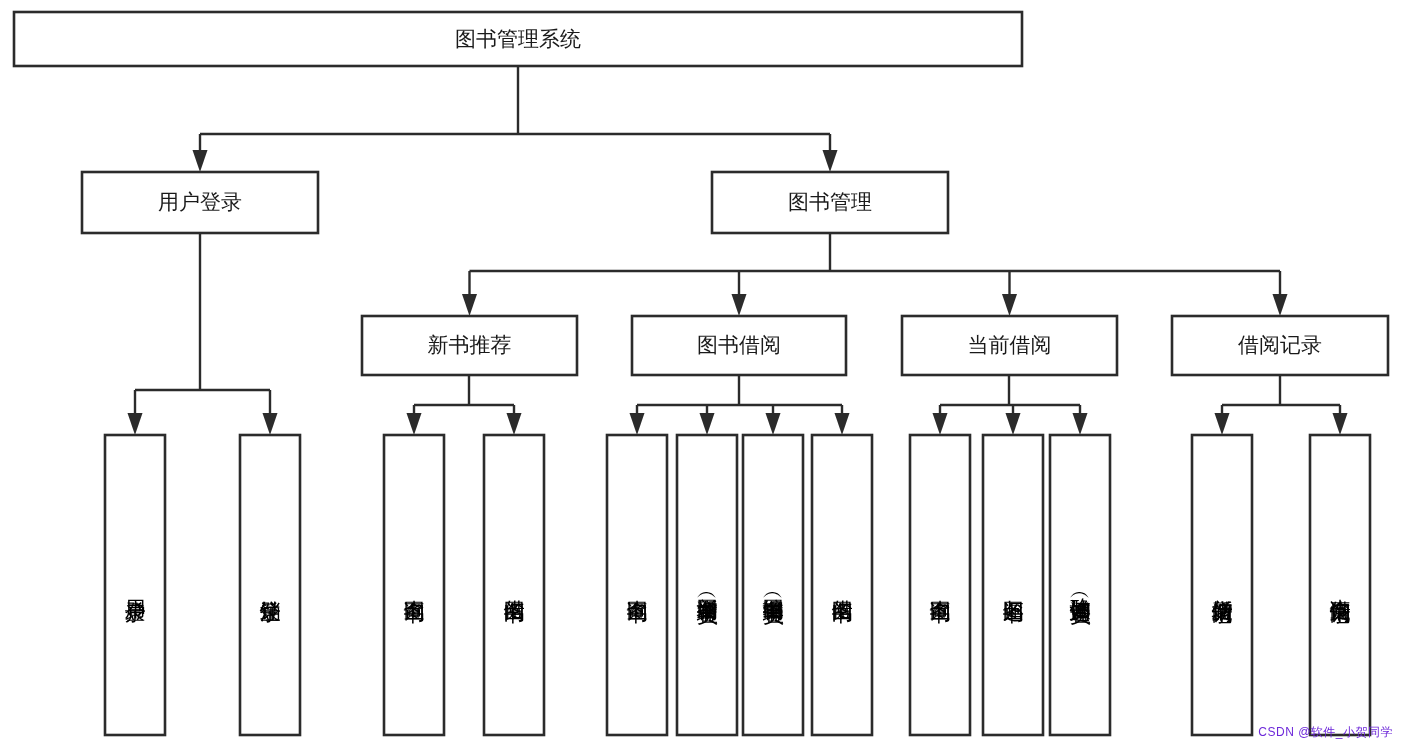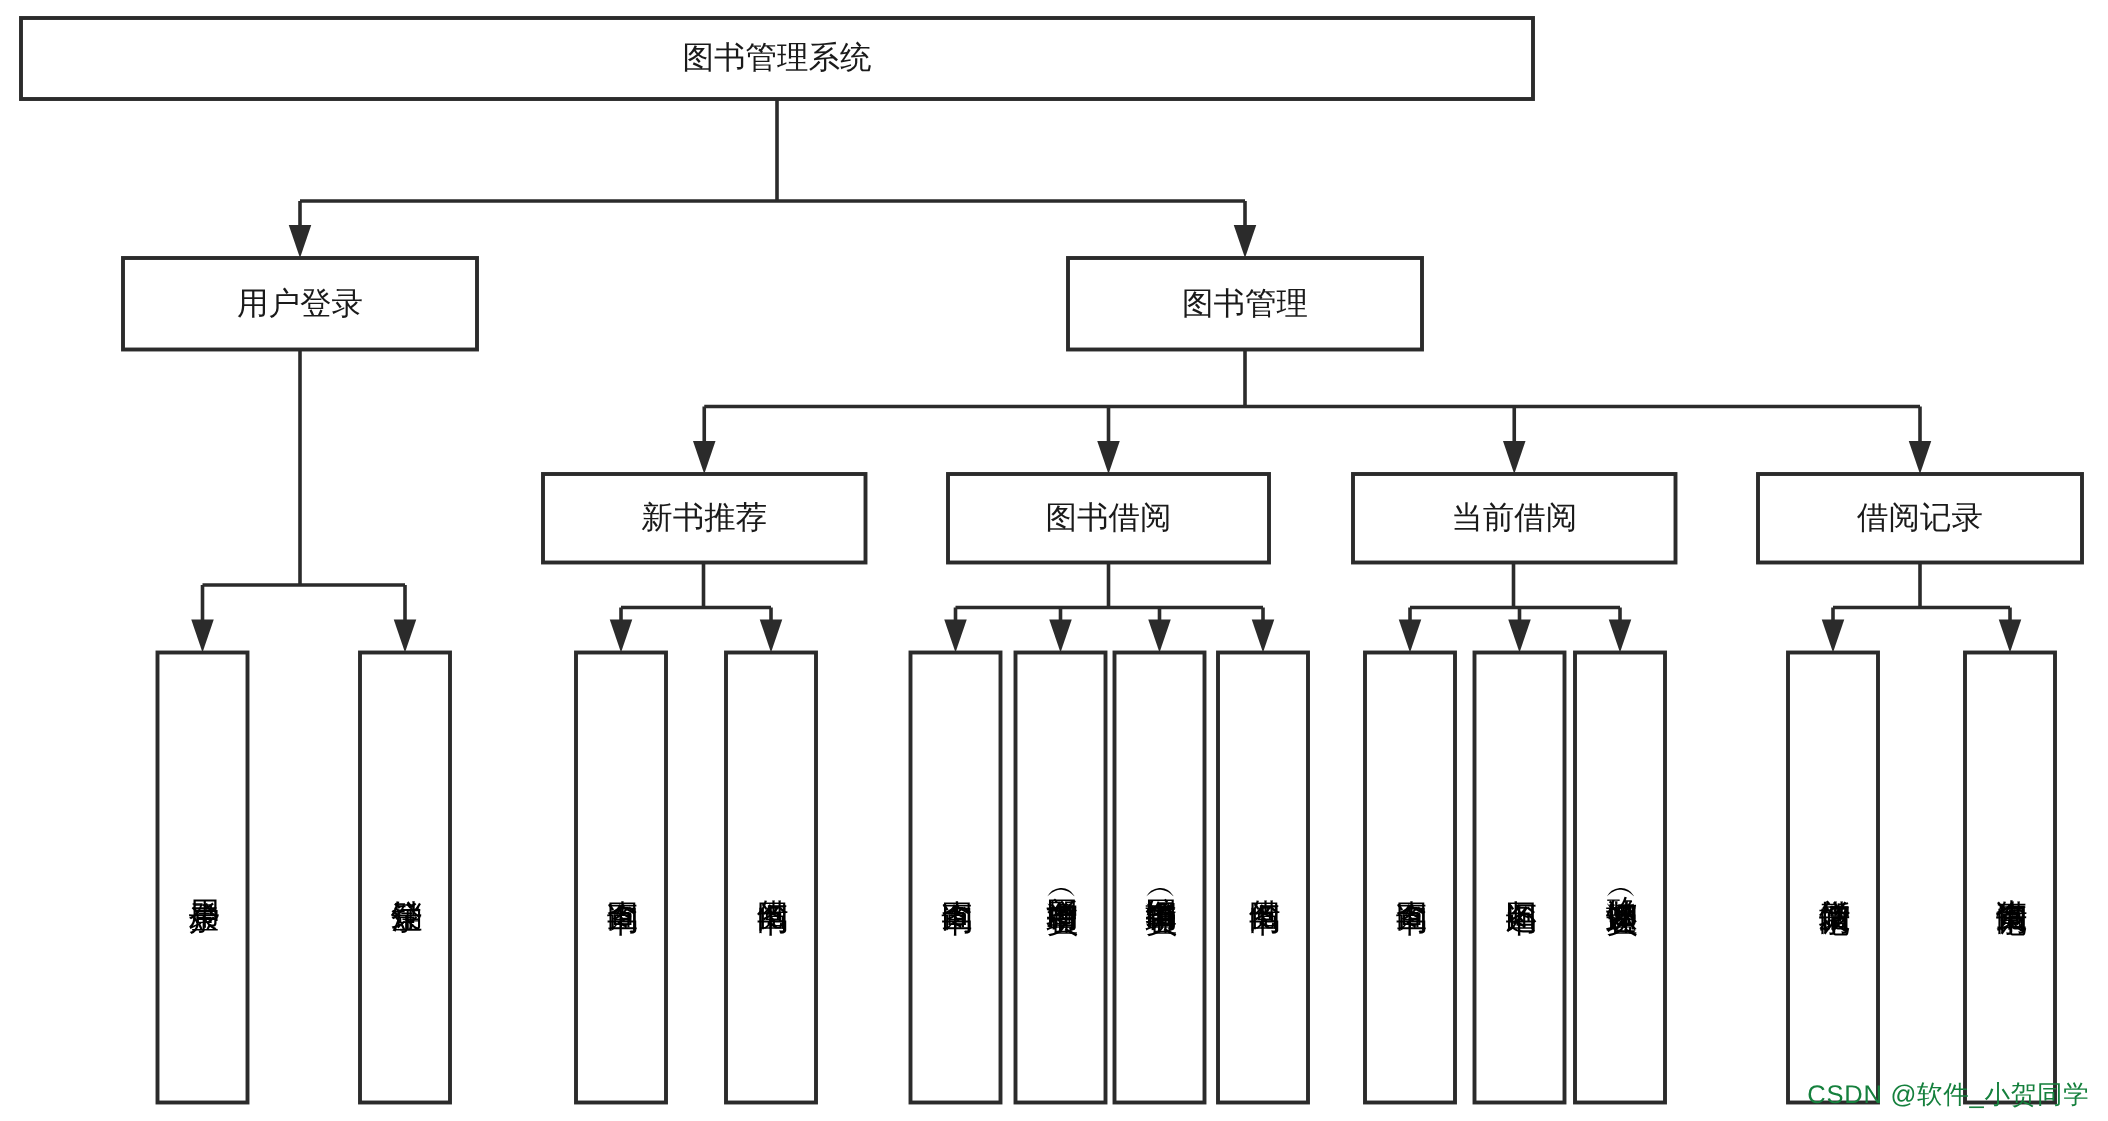--- a/index.html
+++ b/index.html
@@ -70,22 +70,22 @@
     display: flex;
     align-items: center;
     justify-content: center;
     pointer-events: none;
   }
   .watermark {
     position: absolute;
     right: 12px;
     bottom: 6px;
     font-family: "Liberation Sans", "DejaVu Sans", sans-serif;
-    font-size: 17px;
-    color: #15803d;
+    font-size: 12px;
+    color: #6d28d9;
     letter-spacing: 0.5px;
     user-select: none;
     white-space: nowrap;
   }
 </style>
 </head>
 <body>
 
 <div id="diagram-root">
 

